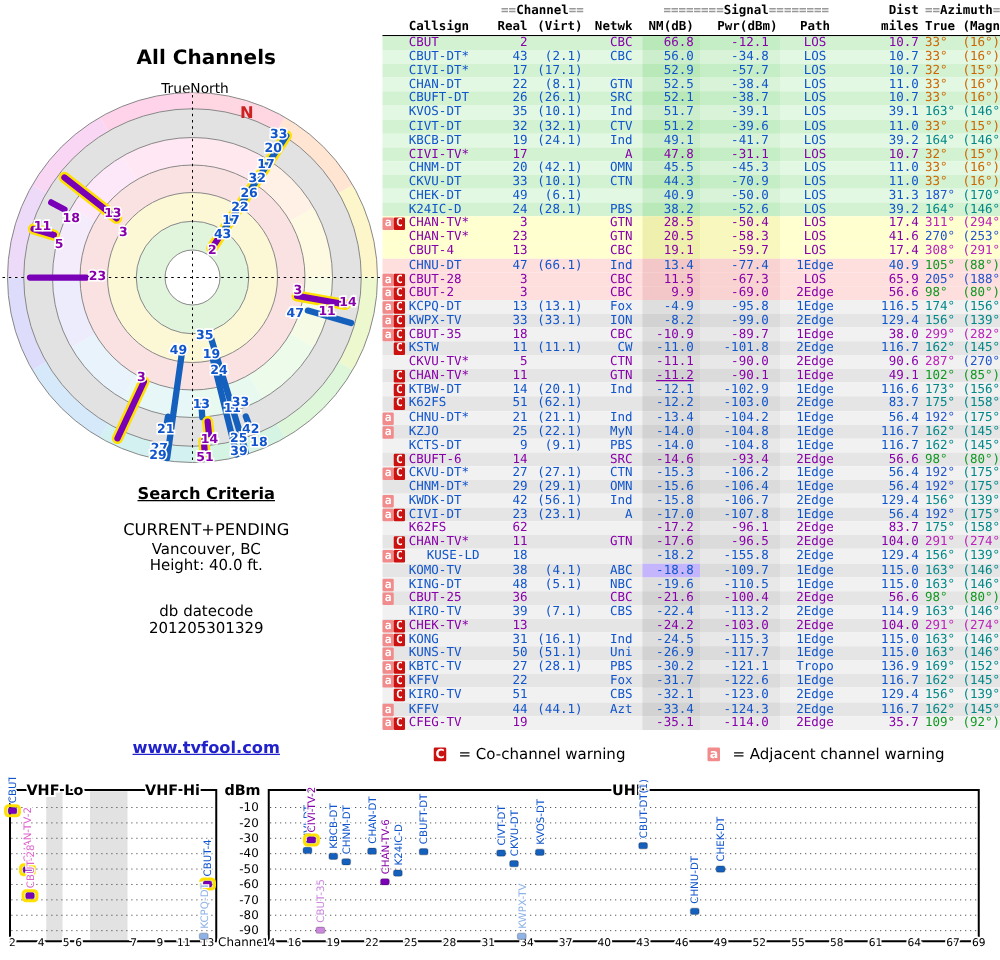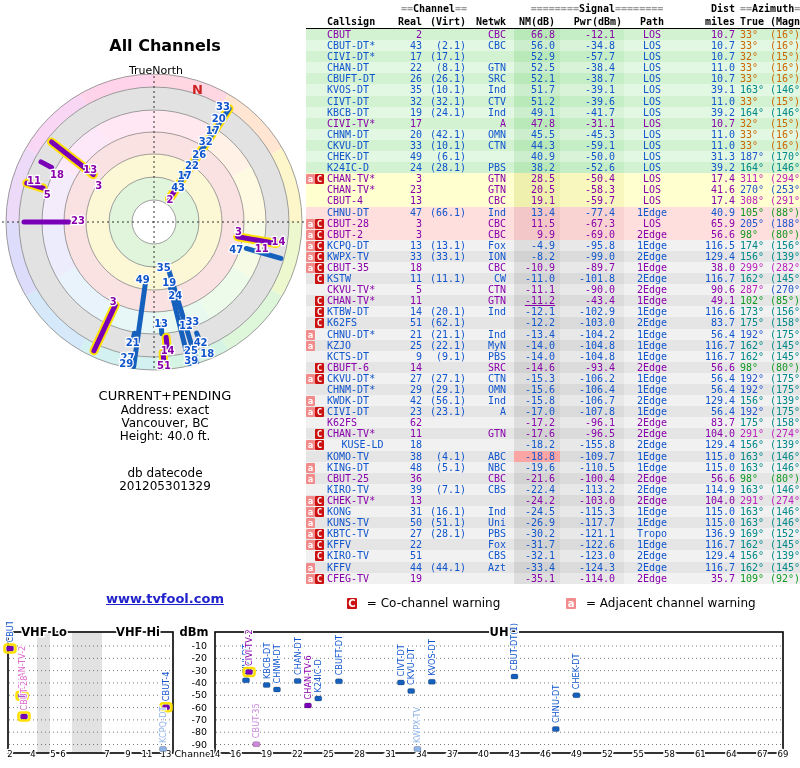--- a/index.html
+++ b/index.html
@@ -134,22 +134,22 @@
     <text x="207.19413626505954" y="282.6601073484838" fill="#1155CC" font-size="10" font-weight="bold" text-anchor="middle" stroke="#ffffff" stroke-width="2.5" paint-order="stroke">18</text>
     <text x="191.26994249476303" y="290.09331898562584" fill="#1155CC" font-size="10" font-weight="bold" text-anchor="middle" stroke="#ffffff" stroke-width="2.5" paint-order="stroke">39</text>
     <text x="164.04493221915408" y="294.6492232374147" fill="#8800AA" font-size="10" font-weight="bold" text-anchor="middle" stroke="#ffffff" stroke-width="2.5" paint-order="stroke">51</text>
     <text x="167.588700224795" y="280.28784639787557" fill="#8800AA" font-size="10" font-weight="bold" text-anchor="middle" stroke="#ffffff" stroke-width="2.5" paint-order="stroke">14</text>
     <text x="132.64127414696756" y="272.1313536205016" fill="#1155CC" font-size="10" font-weight="bold" text-anchor="middle" stroke="#ffffff" stroke-width="2.5" paint-order="stroke">21</text>
     <text x="127.47754964266028" y="287.4461784992253" fill="#1155CC" font-size="10" font-weight="bold" text-anchor="middle" stroke="#ffffff" stroke-width="2.5" paint-order="stroke">27</text>
     <text x="126.33269567040102" y="293.3359415999113" fill="#1155CC" font-size="10" font-weight="bold" text-anchor="middle" stroke="#ffffff" stroke-width="2.5" paint-order="stroke">29</text>
   </svg>
 
 <div class="abs" id="criteria">
+  <div class="hd">Search Criteria</div>
   <div class="l1">CURRENT+PENDING</div>
-  <div class="ln">Address: exact</div>
   <div class="ln">Vancouver, BC</div>
   <div class="ln">Height: 40.0 ft.</div>
   <div class="db">db datecode</div>
   <div class="ln">201205301329</div>
 </div>
 <div class="abs" id="site-link">
   <a href="#">www.tvfool.com</a>
 </div>
 
 <div class="abs" id="tbl">
@@ -319,21 +319,21 @@
         <div class="c-m" style="color: rgb(204, 102, 0);">(16°)</div>
       </div>
       <div class="trow" style="background: rgb(210, 242, 210);">
         <div class=""></div>
         <div class=""></div>
         <div class="c-cs" style="color: rgb(17, 85, 204);">CKVU-DT</div>
         <div class="c-r" style="color: rgb(17, 85, 204);">33</div>
         <div class="c-v" style="color: rgb(17, 85, 204);">(10.1)</div>
         <div class="c-n" style="color: rgb(17, 85, 204);">CTN</div>
         <div class="c-nm" style="color: rgb(17, 85, 204); background: rgb(185, 233, 185);">44.3</div>
-        <div class="c-pw" style="color: rgb(17, 85, 204); background: rgb(198, 238, 198);">-59.1</div>
+        <div class="c-pw" style="color: rgb(17, 85, 204); background: rgb(198, 238, 198);">-70.9</div>
         <div class="c-pa" style="color: rgb(17, 85, 204);">LOS</div>
         <div class="c-mi" style="color: rgb(17, 85, 204);">11.0</div>
         <div class="c-t" style="color: rgb(204, 102, 0);">33°</div>
         <div class="c-m" style="color: rgb(204, 102, 0);">(16°)</div>
       </div>
       <div class="trow" style="background: rgb(226, 248, 226);">
         <div class=""></div>
         <div class=""></div>
         <div class="c-cs" style="color: rgb(17, 85, 204);">CHEK-DT</div>
         <div class="c-r" style="color: rgb(17, 85, 204);">49</div>
@@ -543,21 +543,21 @@
       <div class="trow" style="background: rgb(229, 229, 229);">
         <div class=""></div>
         <div class="">
           <span class="wbox wc">C</span>
         </div>
         <div class="c-cs" style="color: rgb(136, 0, 170);">CHAN-TV*</div>
         <div class="c-r" style="color: rgb(136, 0, 170);">11</div>
         <div class="c-v" style="color: rgb(136, 0, 170);"></div>
         <div class="c-n" style="color: rgb(136, 0, 170);">GTN</div>
         <div class="c-nm" style="color: rgb(136, 0, 170); background: rgb(210, 210, 210); text-decoration: underline;">-11.2</div>
-        <div class="c-pw" style="color: rgb(136, 0, 170); background: rgb(219, 219, 219);">-43.4</div>
+        <div class="c-pw" style="color: rgb(136, 0, 170); background: rgb(219, 219, 219);">-90.1</div>
         <div class="c-pa" style="color: rgb(136, 0, 170);">1Edge</div>
         <div class="c-mi" style="color: rgb(136, 0, 170);">49.1</div>
         <div class="c-t" style="color: rgb(17, 153, 34);">102°</div>
         <div class="c-m" style="color: rgb(17, 153, 34);">(85°)</div>
       </div>
       <div class="trow" style="background: rgb(241, 241, 241);">
         <div class=""></div>
         <div class="">
           <span class="wbox wc">C</span>
         </div>
@@ -764,21 +764,21 @@
         <div class="c-t" style="color: rgb(0, 136, 136);">156°</div>
         <div class="c-m" style="color: rgb(0, 136, 136);">(139°)</div>
       </div>
       <div class="trow" style="background: rgb(229, 229, 229);">
         <div class=""></div>
         <div class=""></div>
         <div class="c-cs" style="color: rgb(17, 85, 204);">KOMO-TV</div>
         <div class="c-r" style="color: rgb(17, 85, 204);">38</div>
         <div class="c-v" style="color: rgb(17, 85, 204);">(4.1)</div>
         <div class="c-n" style="color: rgb(17, 85, 204);">ABC</div>
-        <div class="c-nm" style="color: rgb(17, 85, 204); background: #fca5a5; text-align: right;">-18.8</div>
+        <div class="c-nm" style="color: rgb(17, 85, 204); background: #c4b5fd; text-align: right;">-18.8</div>
         <div class="c-pw" style="color: rgb(17, 85, 204); background: rgb(219, 219, 219);">-109.7</div>
         <div class="c-pa" style="color: rgb(17, 85, 204);">1Edge</div>
         <div class="c-mi" style="color: rgb(17, 85, 204);">115.0</div>
         <div class="c-t" style="color: rgb(0, 136, 136);">163°</div>
         <div class="c-m" style="color: rgb(0, 136, 136);">(146°)</div>
       </div>
       <div class="trow" style="background: rgb(241, 241, 241);">
         <div class="">
           <span class="wbox wa">a</span>
         </div>

